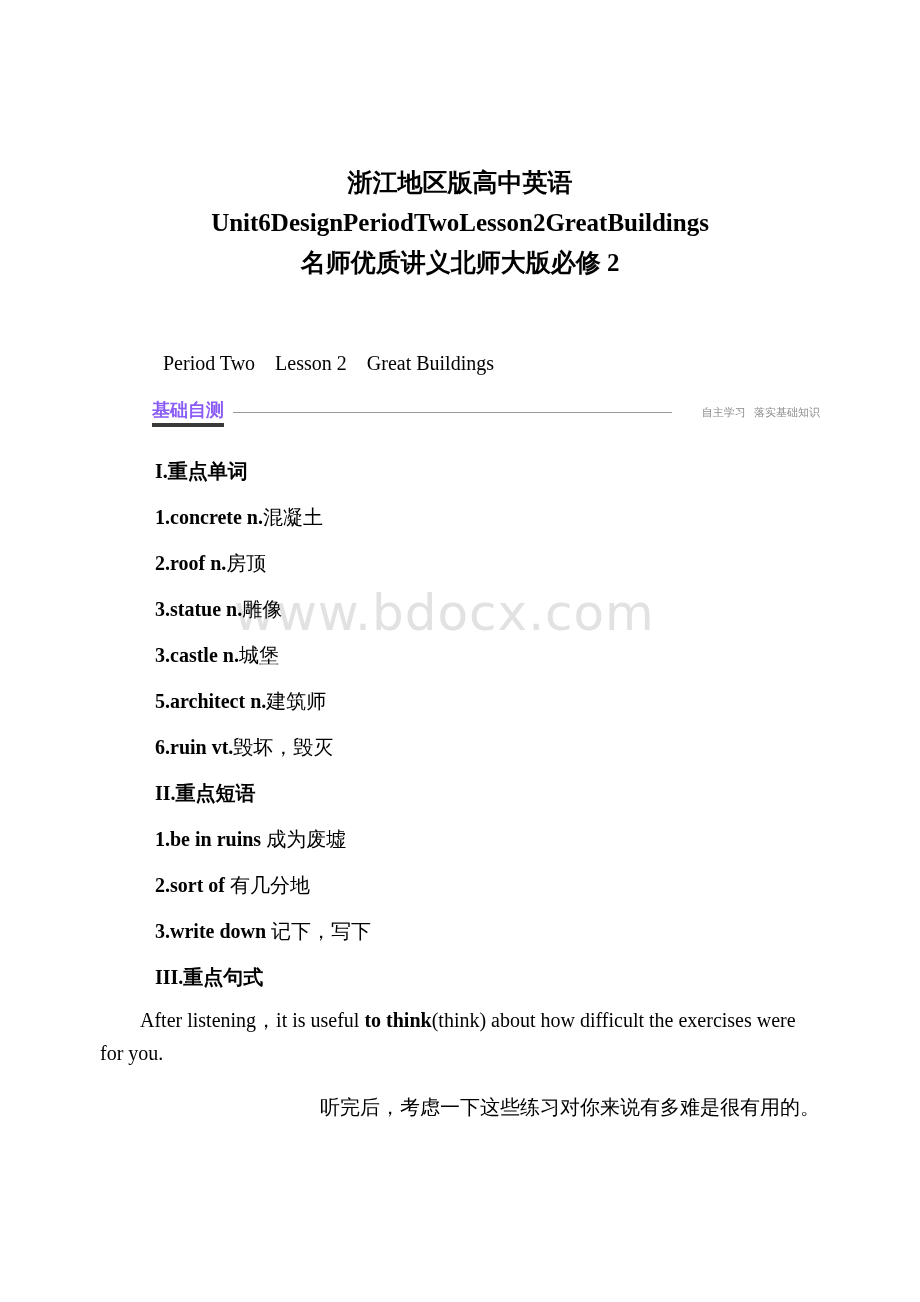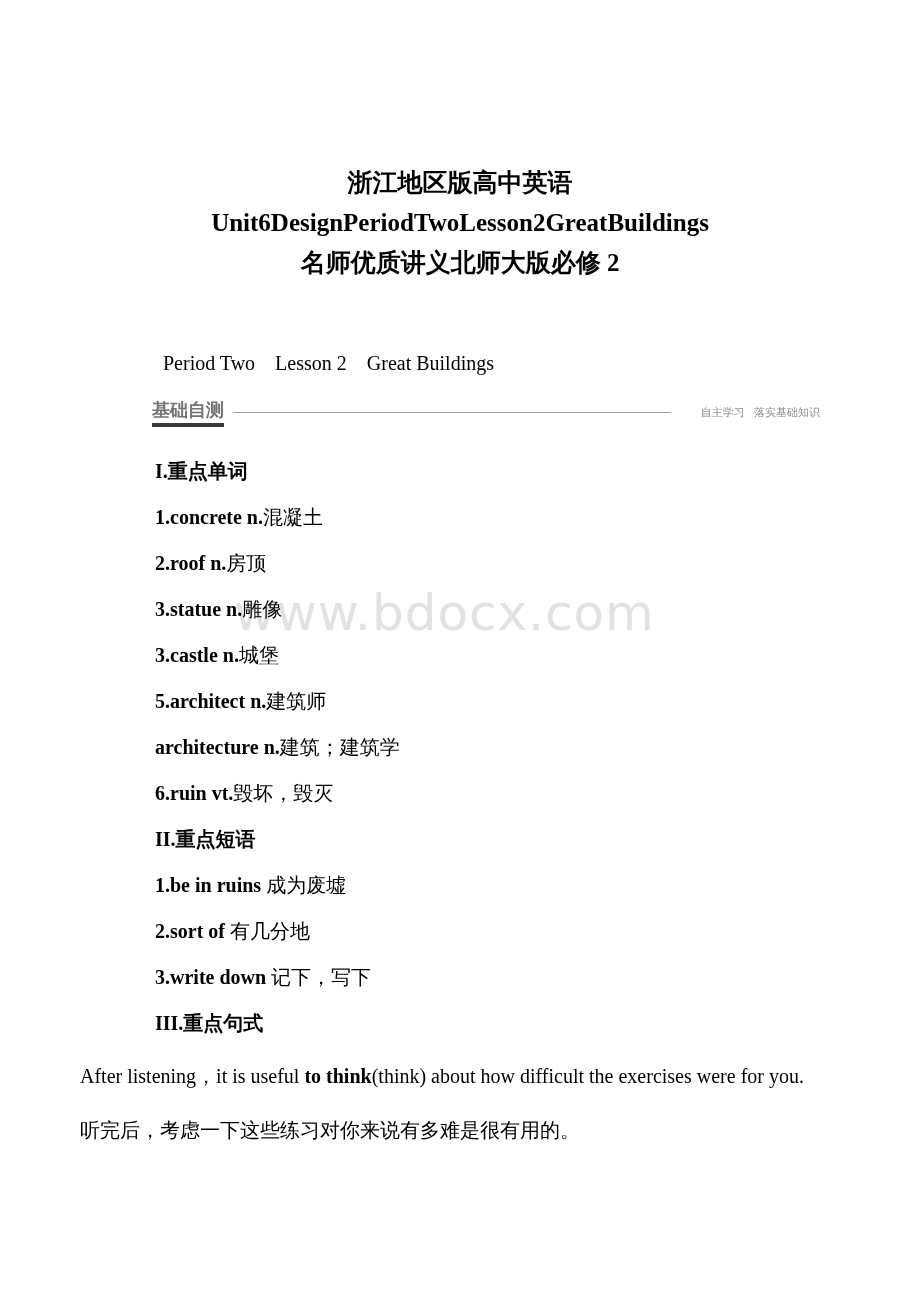--- a/index.html
+++ b/index.html
@@ -66,35 +66,35 @@
     margin-right: 100px;
     height: 34px;
     display: flex;
     align-items: center;
   }
   .band-badge {
     font-family: "DejaVu Sans", "Liberation Sans", sans-serif;
     font-weight: bold;
     font-size: 18px;
     line-height: 20px;
-    color: #737373;
+    color: #8b5cf6;
     padding-bottom: 3px;
     border-bottom: 4px solid #3a3a3a;
     white-space: nowrap;
     flex: 0 0 auto;
   }
   .band-rule {
     flex: 1 1 auto;
     height: 1px;
     background: #9a9a9a;
     margin: 0 9px 2px 9px;
   }
   .band-tags {
     flex: 0 0 auto;
-    font-family: Liberation Sans, sans-serif;
+    font-family: Liberation Serif, serif;
     font-size: 11px;
     line-height: 14px;
     color: #8c8c8c;
     white-space: pre;
     margin-bottom: 2px;
     margin-left: 21px;
   }
   
   .body-block {
     margin-top: 18px;
@@ -105,35 +105,36 @@
     margin: 0;
     font-size: 20px;
     line-height: 46px;
     white-space: pre-wrap;
   }
   .line b {
     font-weight: bold;
   }
   
   .para-block {
-    margin-top: 14px;
-    padding-left: 40px;
+    margin-top: 4px;
+    padding-left: 100px;
     padding-right: 100px;
   }
   .para {
     margin: 0;
     font-size: 20px;
     line-height: 33px;
     text-indent: 2em;
     text-align: left;
     white-space: pre-wrap;
   }
   .para.cn {
     margin-top: 20px;
     line-height: 34px;
+    text-align: right;
   }
 </style>
 </head>
 <body>
 
 <div class="page">
 
   <div class="watermark">www.bdocx.com</div>
 
   <div class="content">
@@ -154,21 +155,20 @@
 
     <div class="body-block">
 
       <p class="line"><b>I.重点单词</b></p>
 
       <p class="line"><b>1.concrete n.</b><span>混凝土</span></p>
       <p class="line"><b>2.roof n.</b><span>房顶</span></p>
       <p class="line"><b>3.statue n.</b><span>雕像</span></p>
       <p class="line"><b>3.castle n.</b><span>城堡</span></p>
       <p class="line"><b>5.architect n.</b><span>建筑师</span></p>
-      <p class="line"><b>architecture n.</b><span>建筑；建筑学</span></p>
       <p class="line"><b>6.ruin vt.</b><span>毁坏，毁灭</span></p>
 
       <p class="line"><b>II.重点短语</b></p>
 
       <p class="line"><b>1.be in ruins </b><span>成为废墟</span></p>
       <p class="line"><b>2.sort of </b><span>有几分地</span></p>
       <p class="line"><b>3.write down </b><span>记下，写下</span></p>
 
       <p class="line"><b>III.重点句式</b></p>
 

